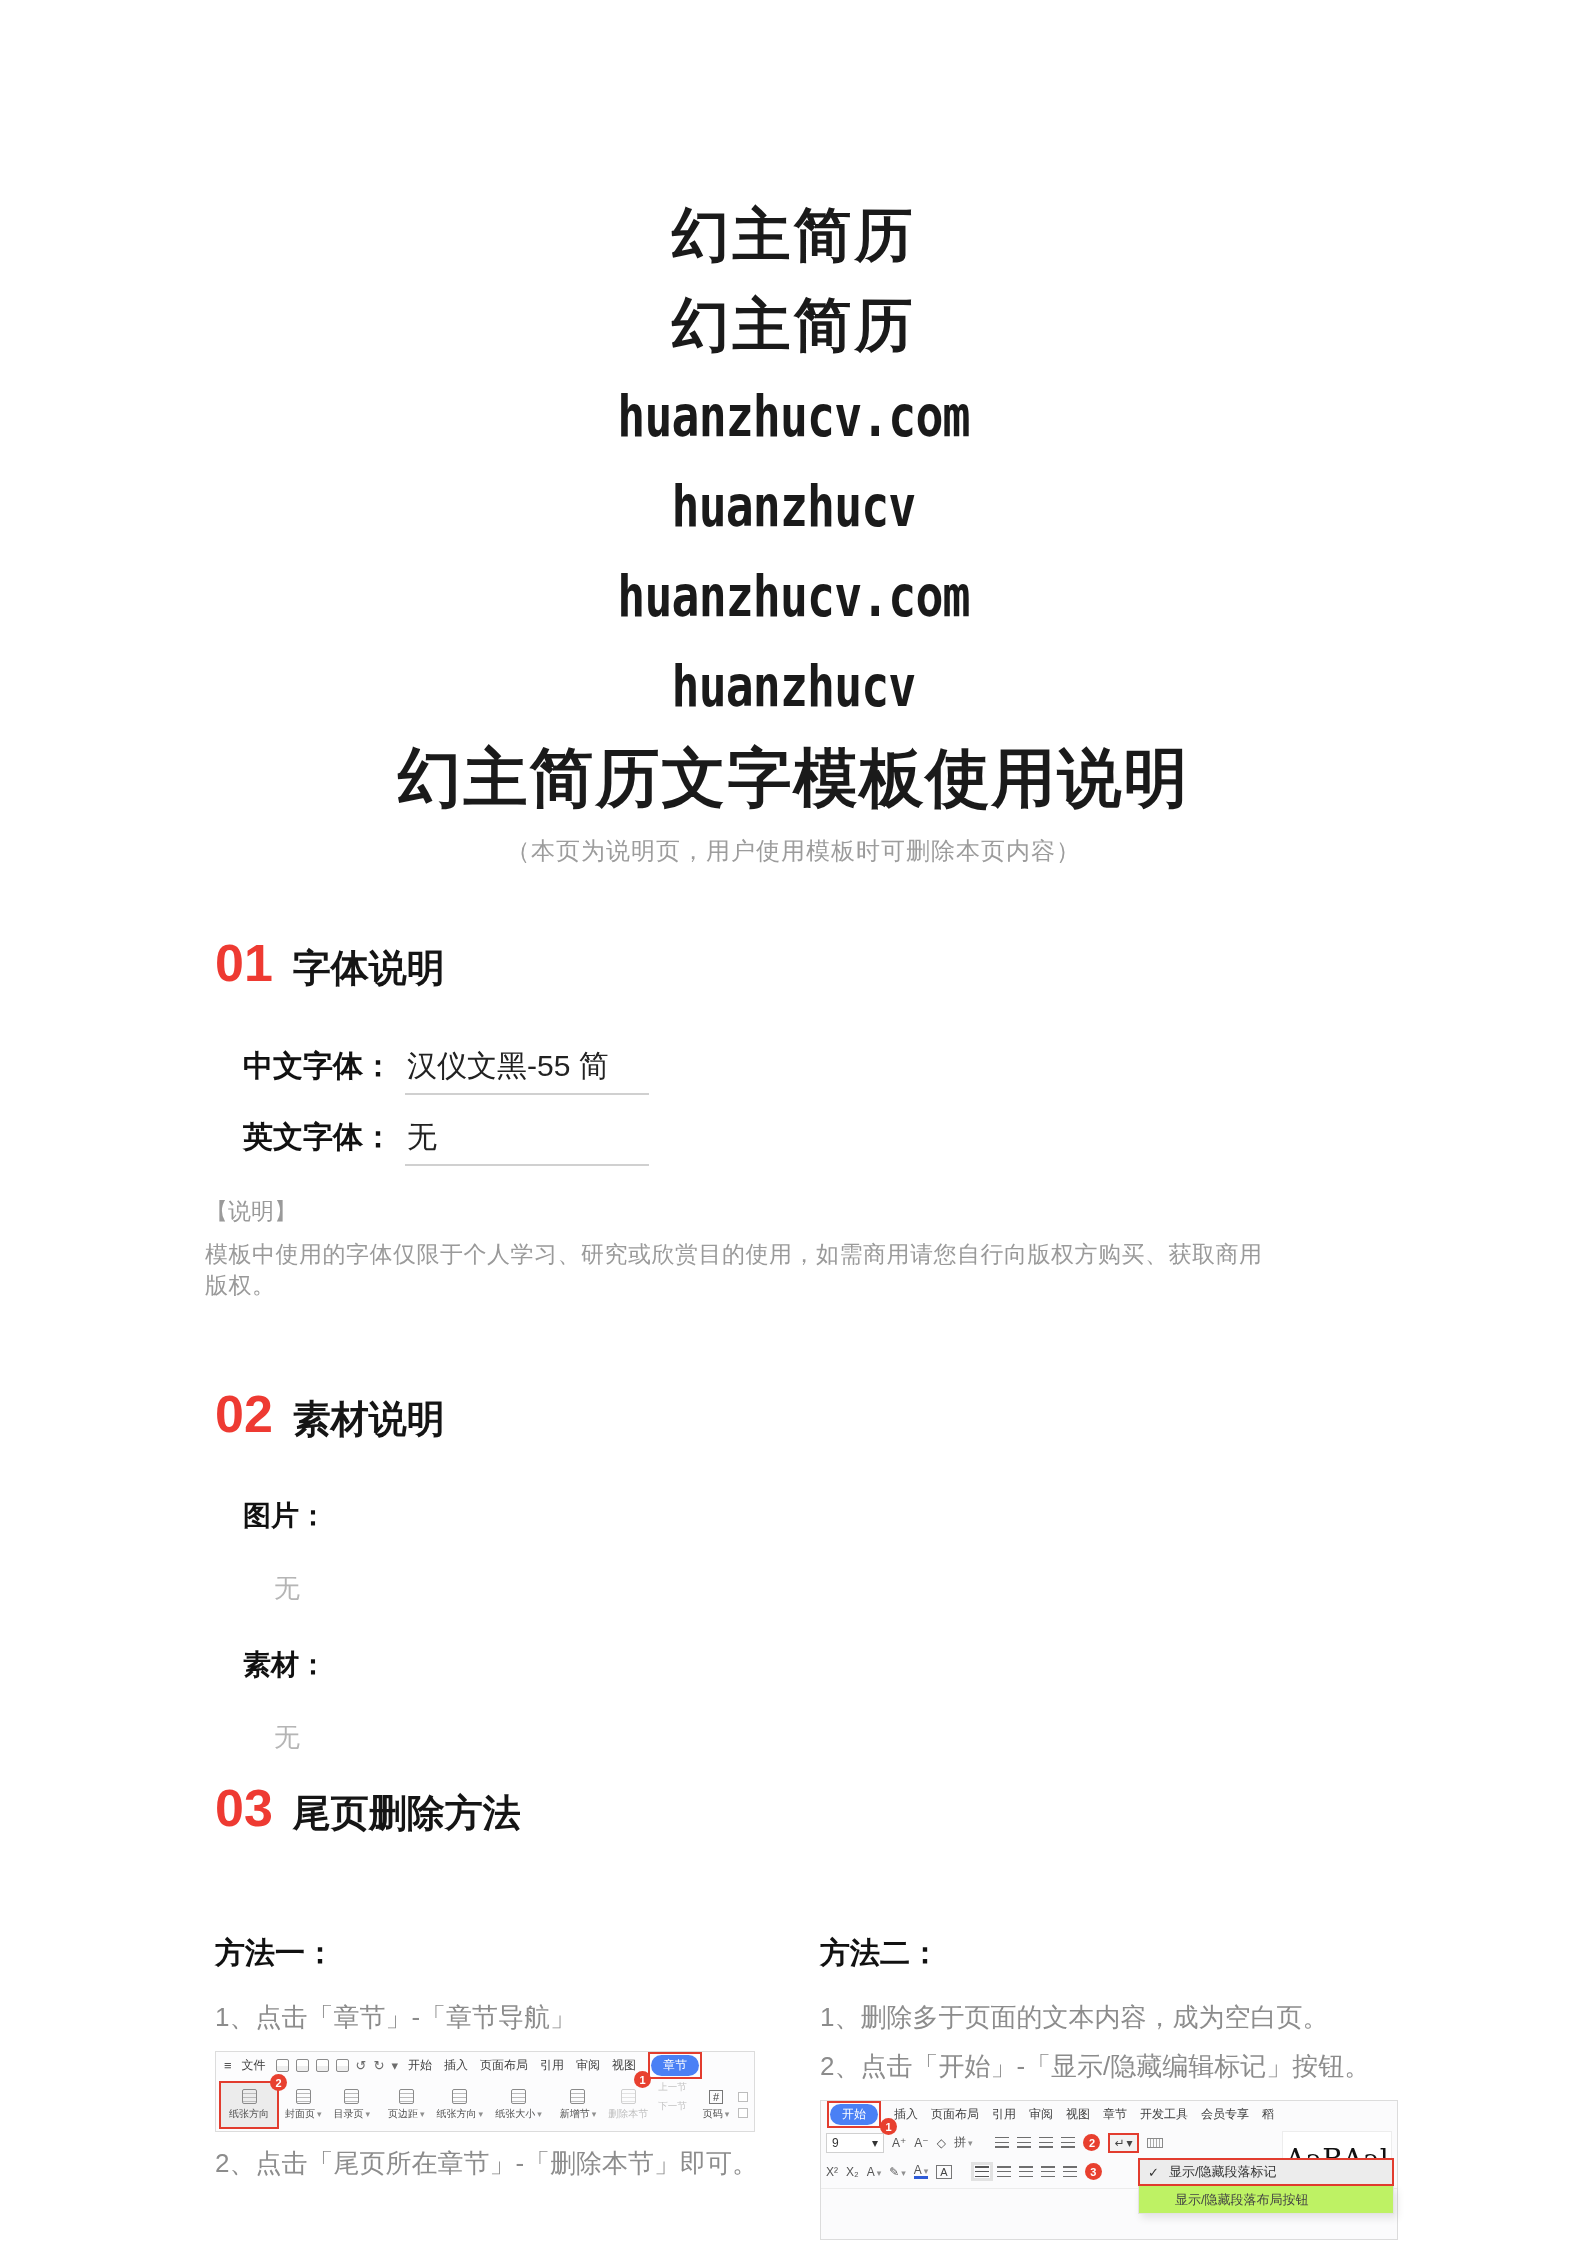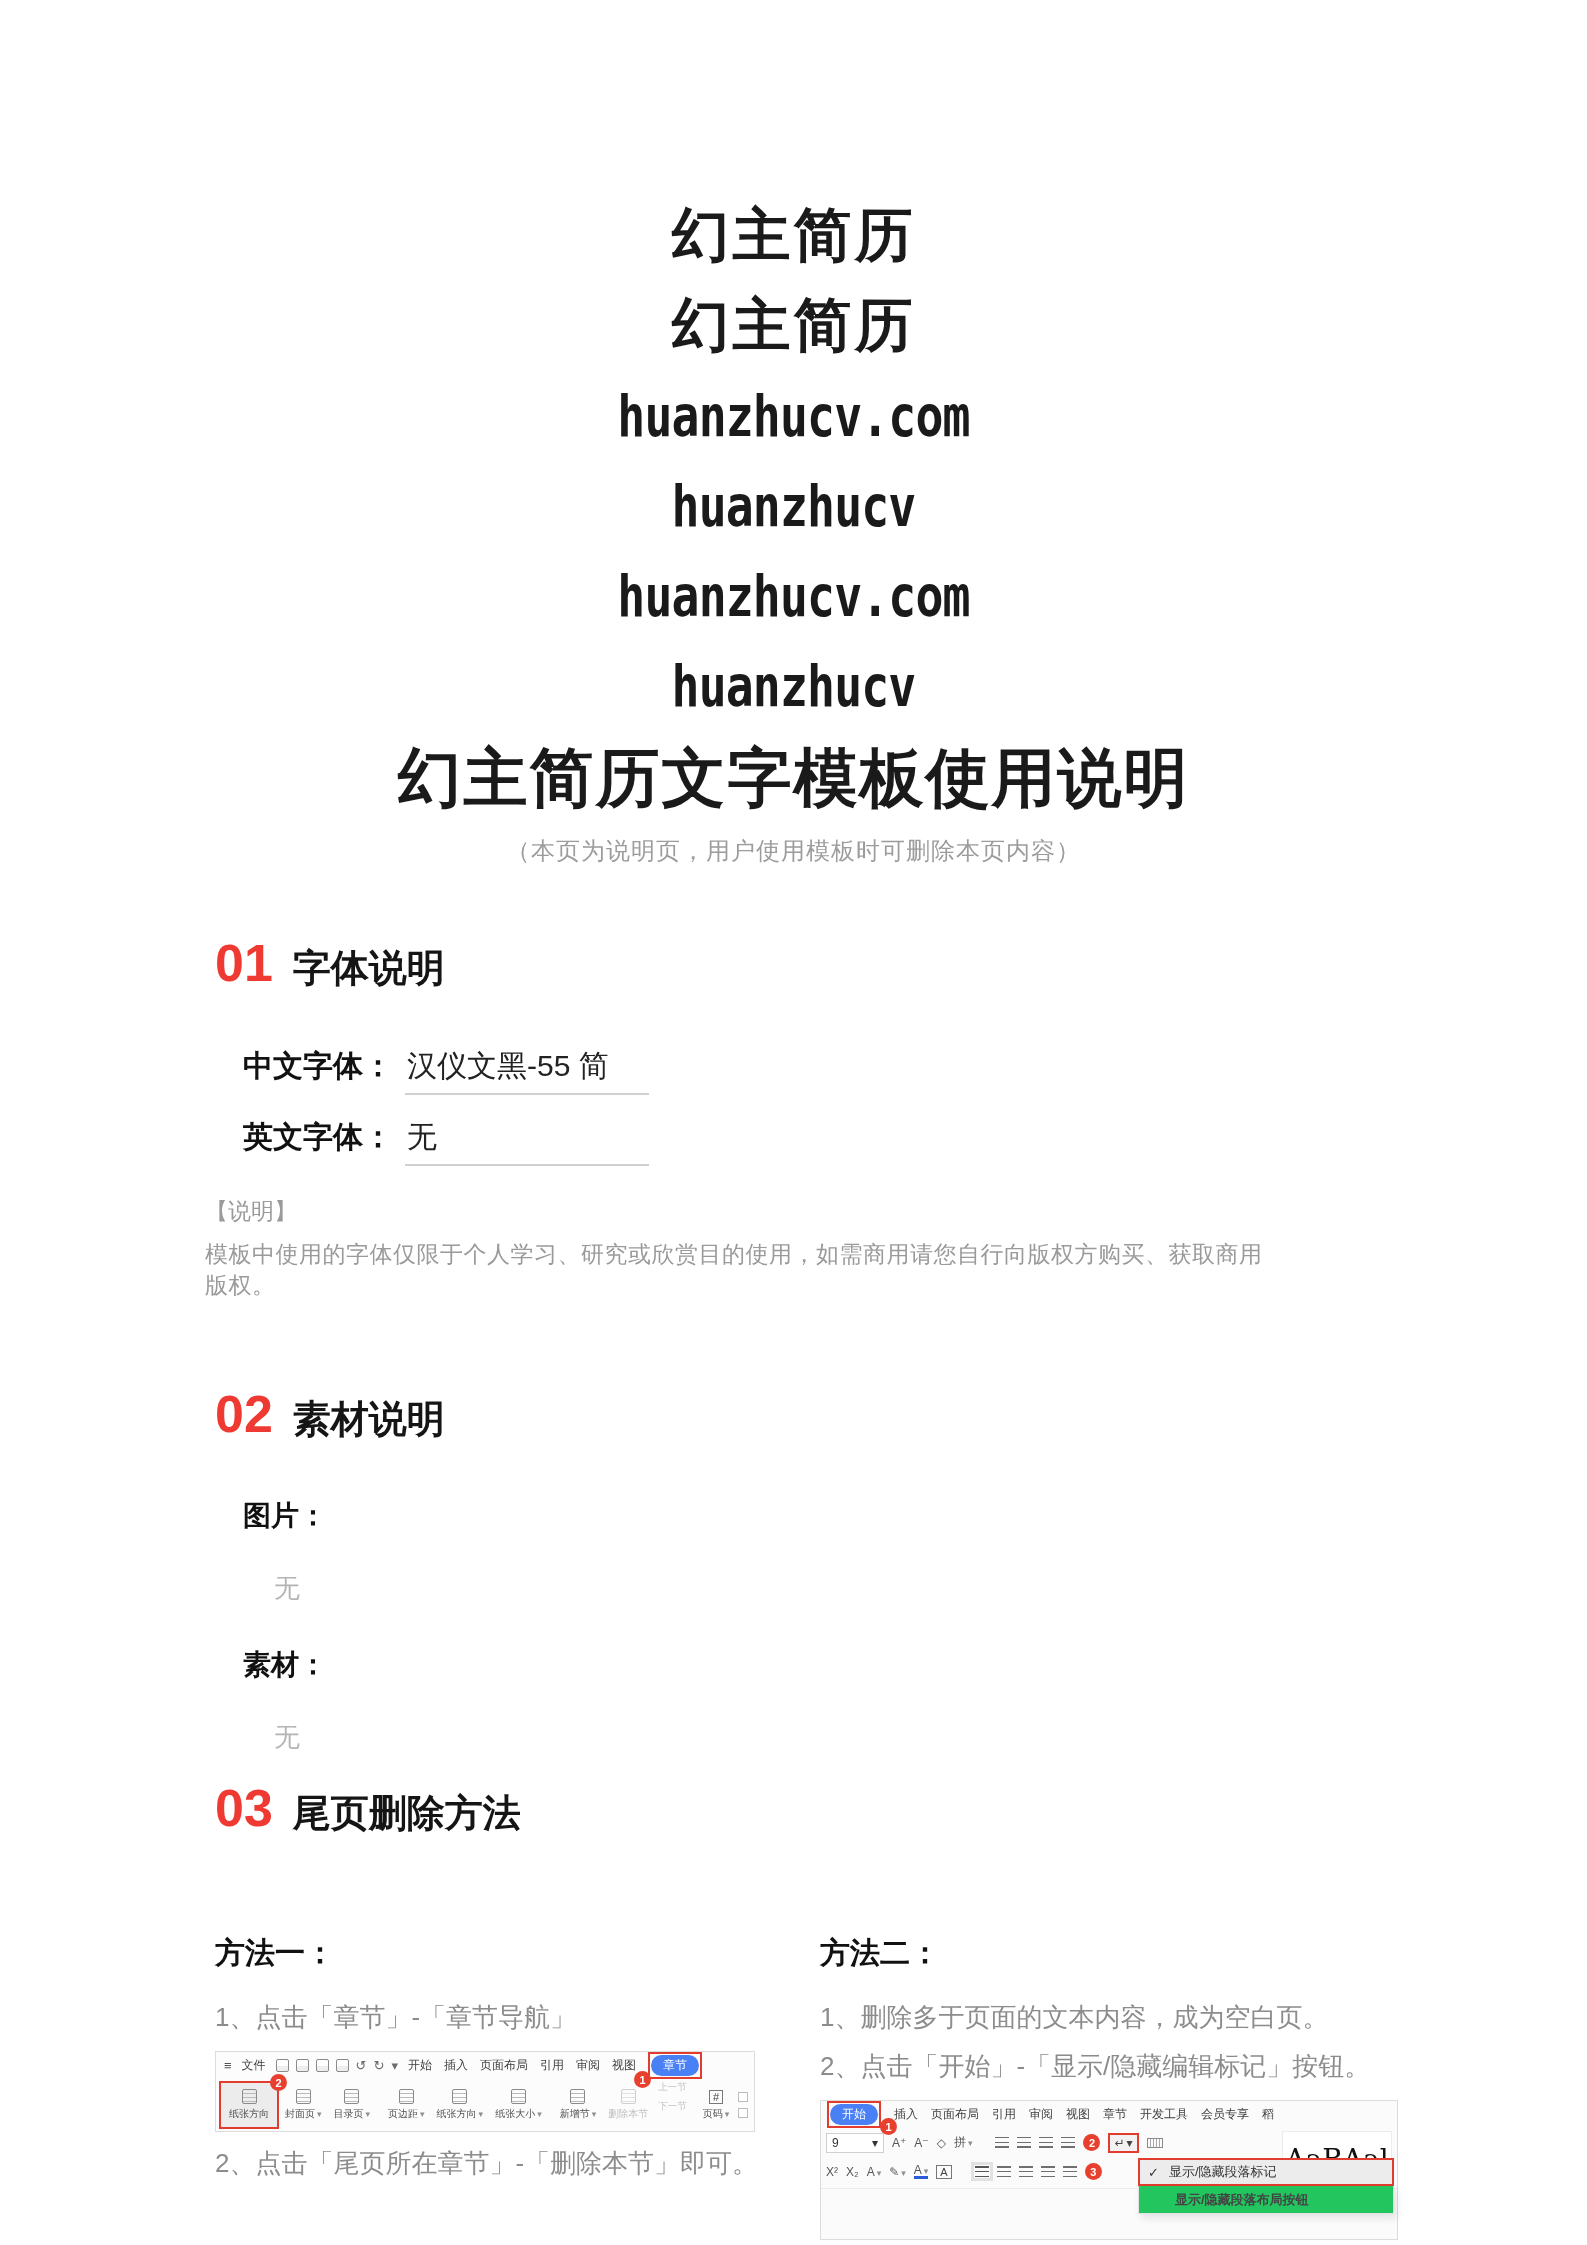--- a/index.html
+++ b/index.html
@@ -84,22 +84,22 @@
          background:repeating-linear-gradient(to right,transparent 0 2px,#aaa 2px 3px);}
   .ucolor{border-bottom:3px solid #2e5bd7;line-height:1;}
   .boxA{border:1px solid #777;padding:0 3px;font-size:11px;color:#444;}
   .preview{position:absolute;right:5px;top:30px;width:108px;height:54px;background:#fff;border:1px solid #ededed;
            display:flex;align-items:center;justify-content:center;font-family:"DejaVu Serif","Liberation Serif",serif;
            font-size:28px;color:#111;overflow:hidden;white-space:nowrap;}
   .hline{border-top:1px solid #ececec;margin-top:2px;}
   .menu{position:absolute;left:318px;top:58px;width:256px;z-index:6;}
   .menu-item1{display:flex;align-items:center;gap:10px;height:28px;background:#ececec;border:2px solid #e23c2e;
               font-size:13px;color:#333;padding:0 8px;box-sizing:border-box;}
-  .menu-item2{display:flex;align-items:center;height:28px;background:#22c55e;border:1px solid #e3e3e3;border-top:none;
-              font-size:13px;color:#444;padding:0 8px 0 36px;box-sizing:border-box;box-shadow:3px 4px 8px rgba(0,0,0,.10);font-weight:bold;}
+  .menu-item2{display:flex;align-items:center;height:28px;background:#bef264;border:1px solid #e3e3e3;border-top:none;
+              font-size:13px;color:#444;padding:0 8px 0 36px;box-sizing:border-box;box-shadow:3px 4px 8px rgba(0,0,0,.10);}
   .chk{color:#333;font-size:13px;}
 </style>
 </head>
 <body>
 
 <div class="page">
 
   <div class="center-line cjk-big" style="top:190px">幻主简历</div>
   <div class="center-line cjk-big" style="top:280px">幻主简历</div>
   <div class="center-line latin-big" style="top:372px">huanzhucv.com</div>

